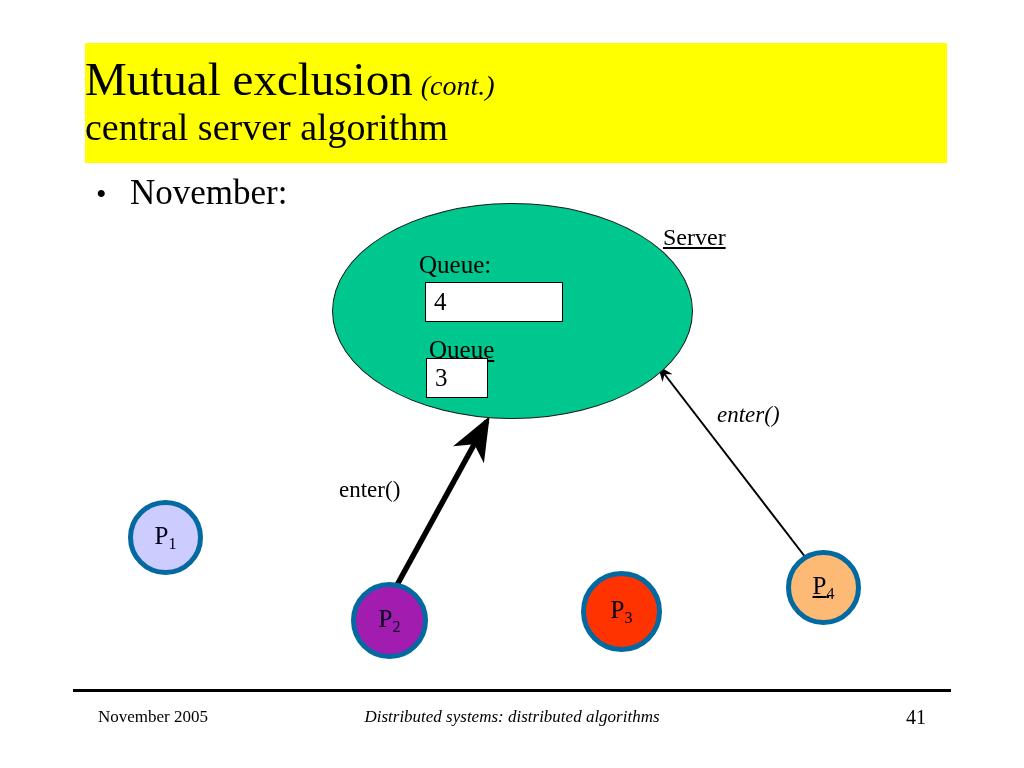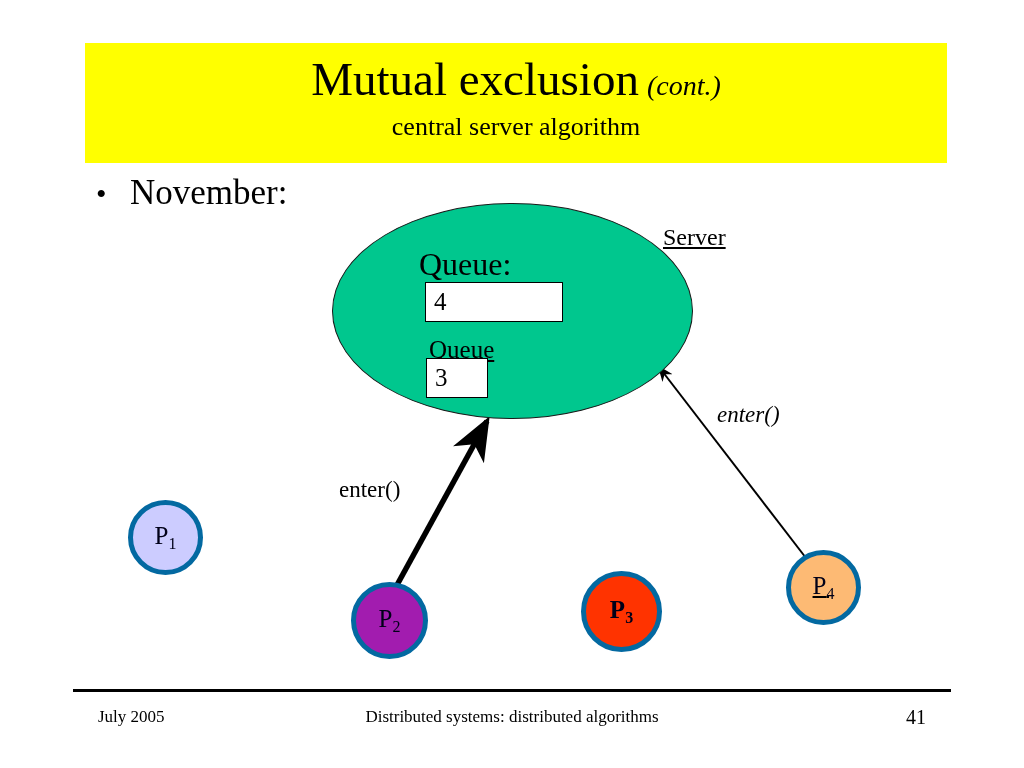--- a/index.html
+++ b/index.html
@@ -18,21 +18,20 @@
   }
 
   
   #title-banner {
     position: absolute;
     left: 85px;
     top: 43px;
     width: 862px;
     height: 120px;
     background: #ffff00;
-    text-align: center;
     box-sizing: border-box;
   }
   #title-line1 {
     position: absolute;
     left: 0;
     top: 8px;
     width: 100%;
     font-size: 47px;
     line-height: 56px;
     white-space: nowrap;
@@ -42,21 +41,21 @@
     font-size: 28px;
     font-style: italic;
     vertical-align: baseline;
     margin-left: 8px;
   }
   #title-line2 {
     position: absolute;
     left: 0;
     top: 62px;
     width: 100%;
-    font-size: 26px;
+    font-size: 38px;
     line-height: 44px;
     white-space: nowrap;
   }
 
   
   #bullet-example {
     position: absolute;
     left: 96px;
     top: 172px;
     font-size: 35px;
@@ -100,21 +99,21 @@
     line-height: 30px;
     white-space: nowrap;
     text-decoration: underline;
   }
 
   
   #queue-label {
     position: absolute;
     left: 419px;
     top: 249px;
-    font-size: 32px;
+    font-size: 25px;
     line-height: 31px;
     white-space: nowrap;
   }
   #queue-box {
     position: absolute;
     left: 425px;
     top: 282px;
     width: 138px;
     height: 40px;
     background: #ffffff;
@@ -170,21 +169,21 @@
     line-height: 1;
     color: #000018;
     white-space: nowrap;
   }
   .proc-label sub {
     font-size: 16px;
     vertical-align: -0.30em;
   }
   #proc-p1 { left: 128px; top: 500px; width: 75px; height: 75px; background: #ccccff; }
   #proc-p2 { left: 351px; top: 582px; width: 77px; height: 77px; background: #a21caf; }
-  #proc-p3 { left: 581px; top: 571px; width: 81px; height: 81px; background: #ff3300; font-weight: bold; }
+  #proc-p3 { left: 581px; top: 571px; width: 81px; height: 81px; background: #ff3300; }
   #proc-p4 { left: 786px; top: 550px; width: 75px; height: 75px; background: #fdba74; text-decoration: underline; }
 
   
   #enter-label-1 {
     position: absolute;
     left: 339px;
     top: 476px;
     font-size: 23px;
     line-height: 28px;
     white-space: nowrap;
@@ -217,20 +216,21 @@
     white-space: nowrap;
   }
   #footer-center {
     position: absolute;
     left: 352px;
     top: 706px;
     width: 320px;
     font-size: 17px;
     line-height: 22px;
     text-align: center;
+    font-style: italic;
   }
   #footer-page {
     position: absolute;
     left: 906px;
     top: 706px;
     font-size: 20px;
     line-height: 22px;
     white-space: nowrap;
   }
 </style>
@@ -291,17 +291,17 @@
     </div>
     <div class="proc-node" id="proc-p4">
       <span class="proc-label"><span>P</span><sub>4</sub></span>
     </div>
 
     <div id="enter-label-1">enter()</div>
     <div id="enter-label-2">enter()</div>
   </div>
 
   <div id="footer-rule"></div>
-  <div id="footer-date">July 2005</div>
+  <div id="footer-date">November 2005</div>
   <div id="footer-center">Distributed systems: distributed algorithms</div>
   <div id="footer-page">41</div>
 
 </div>
 
 </body></html>

